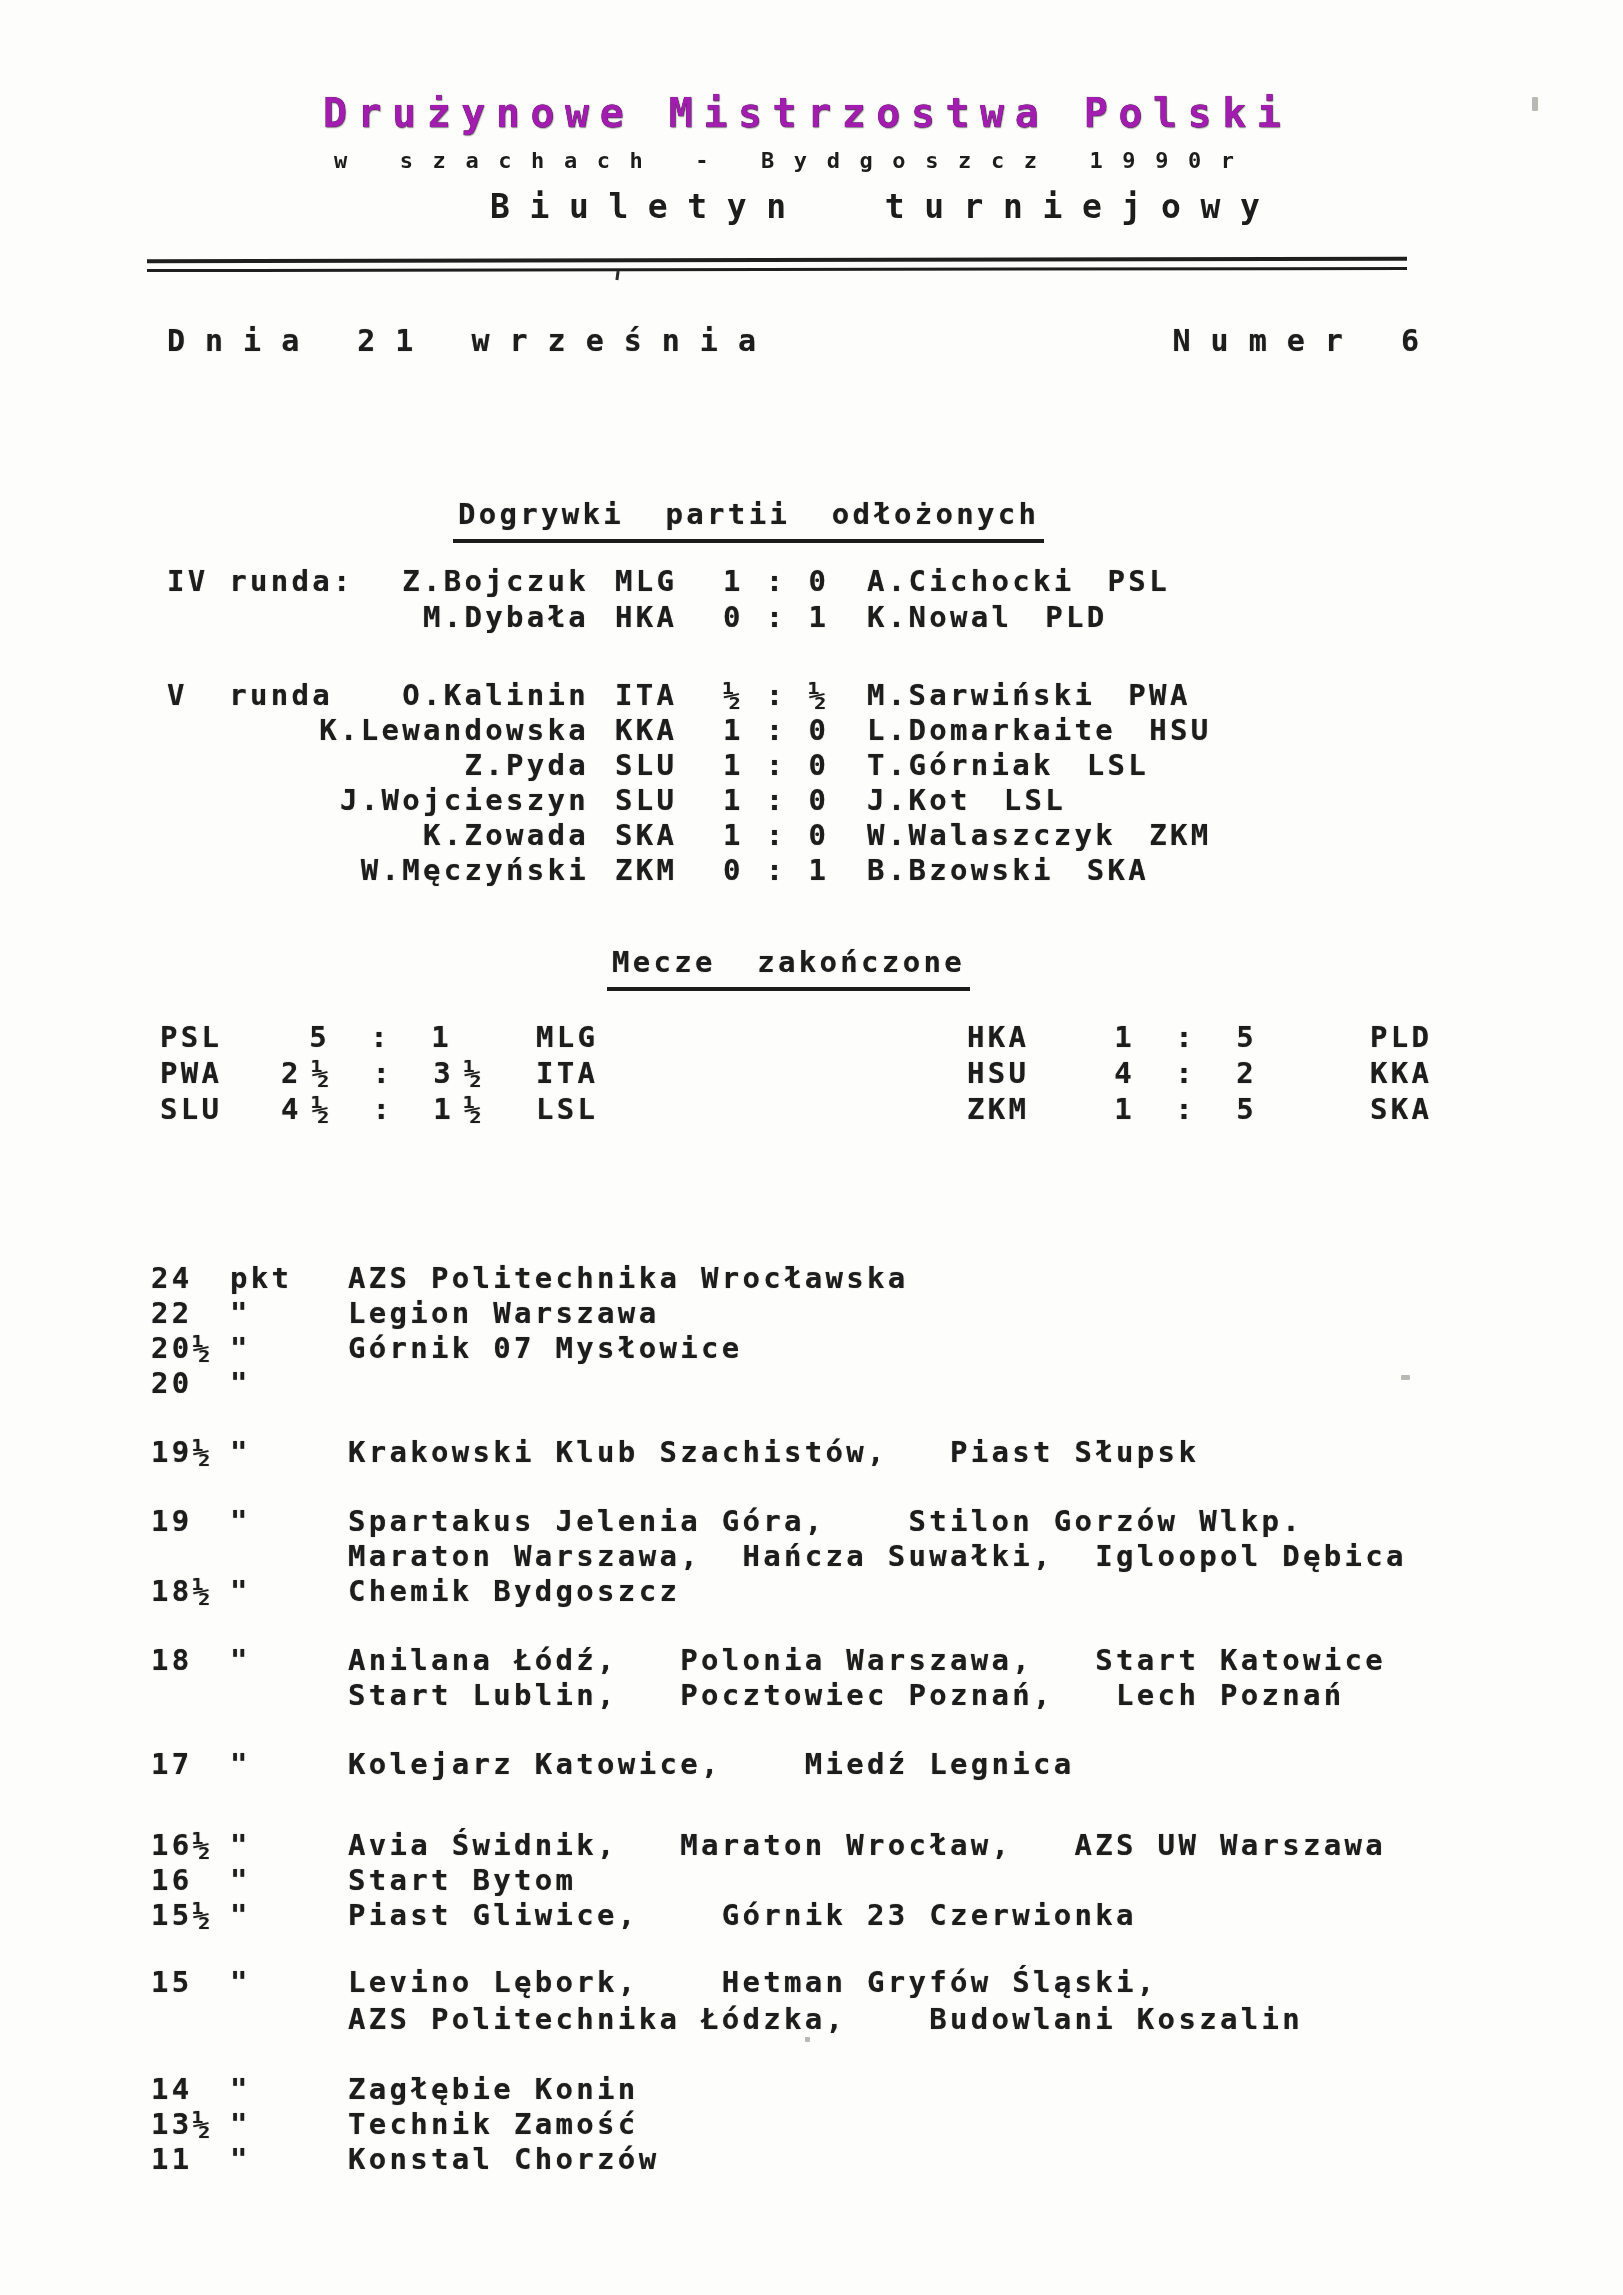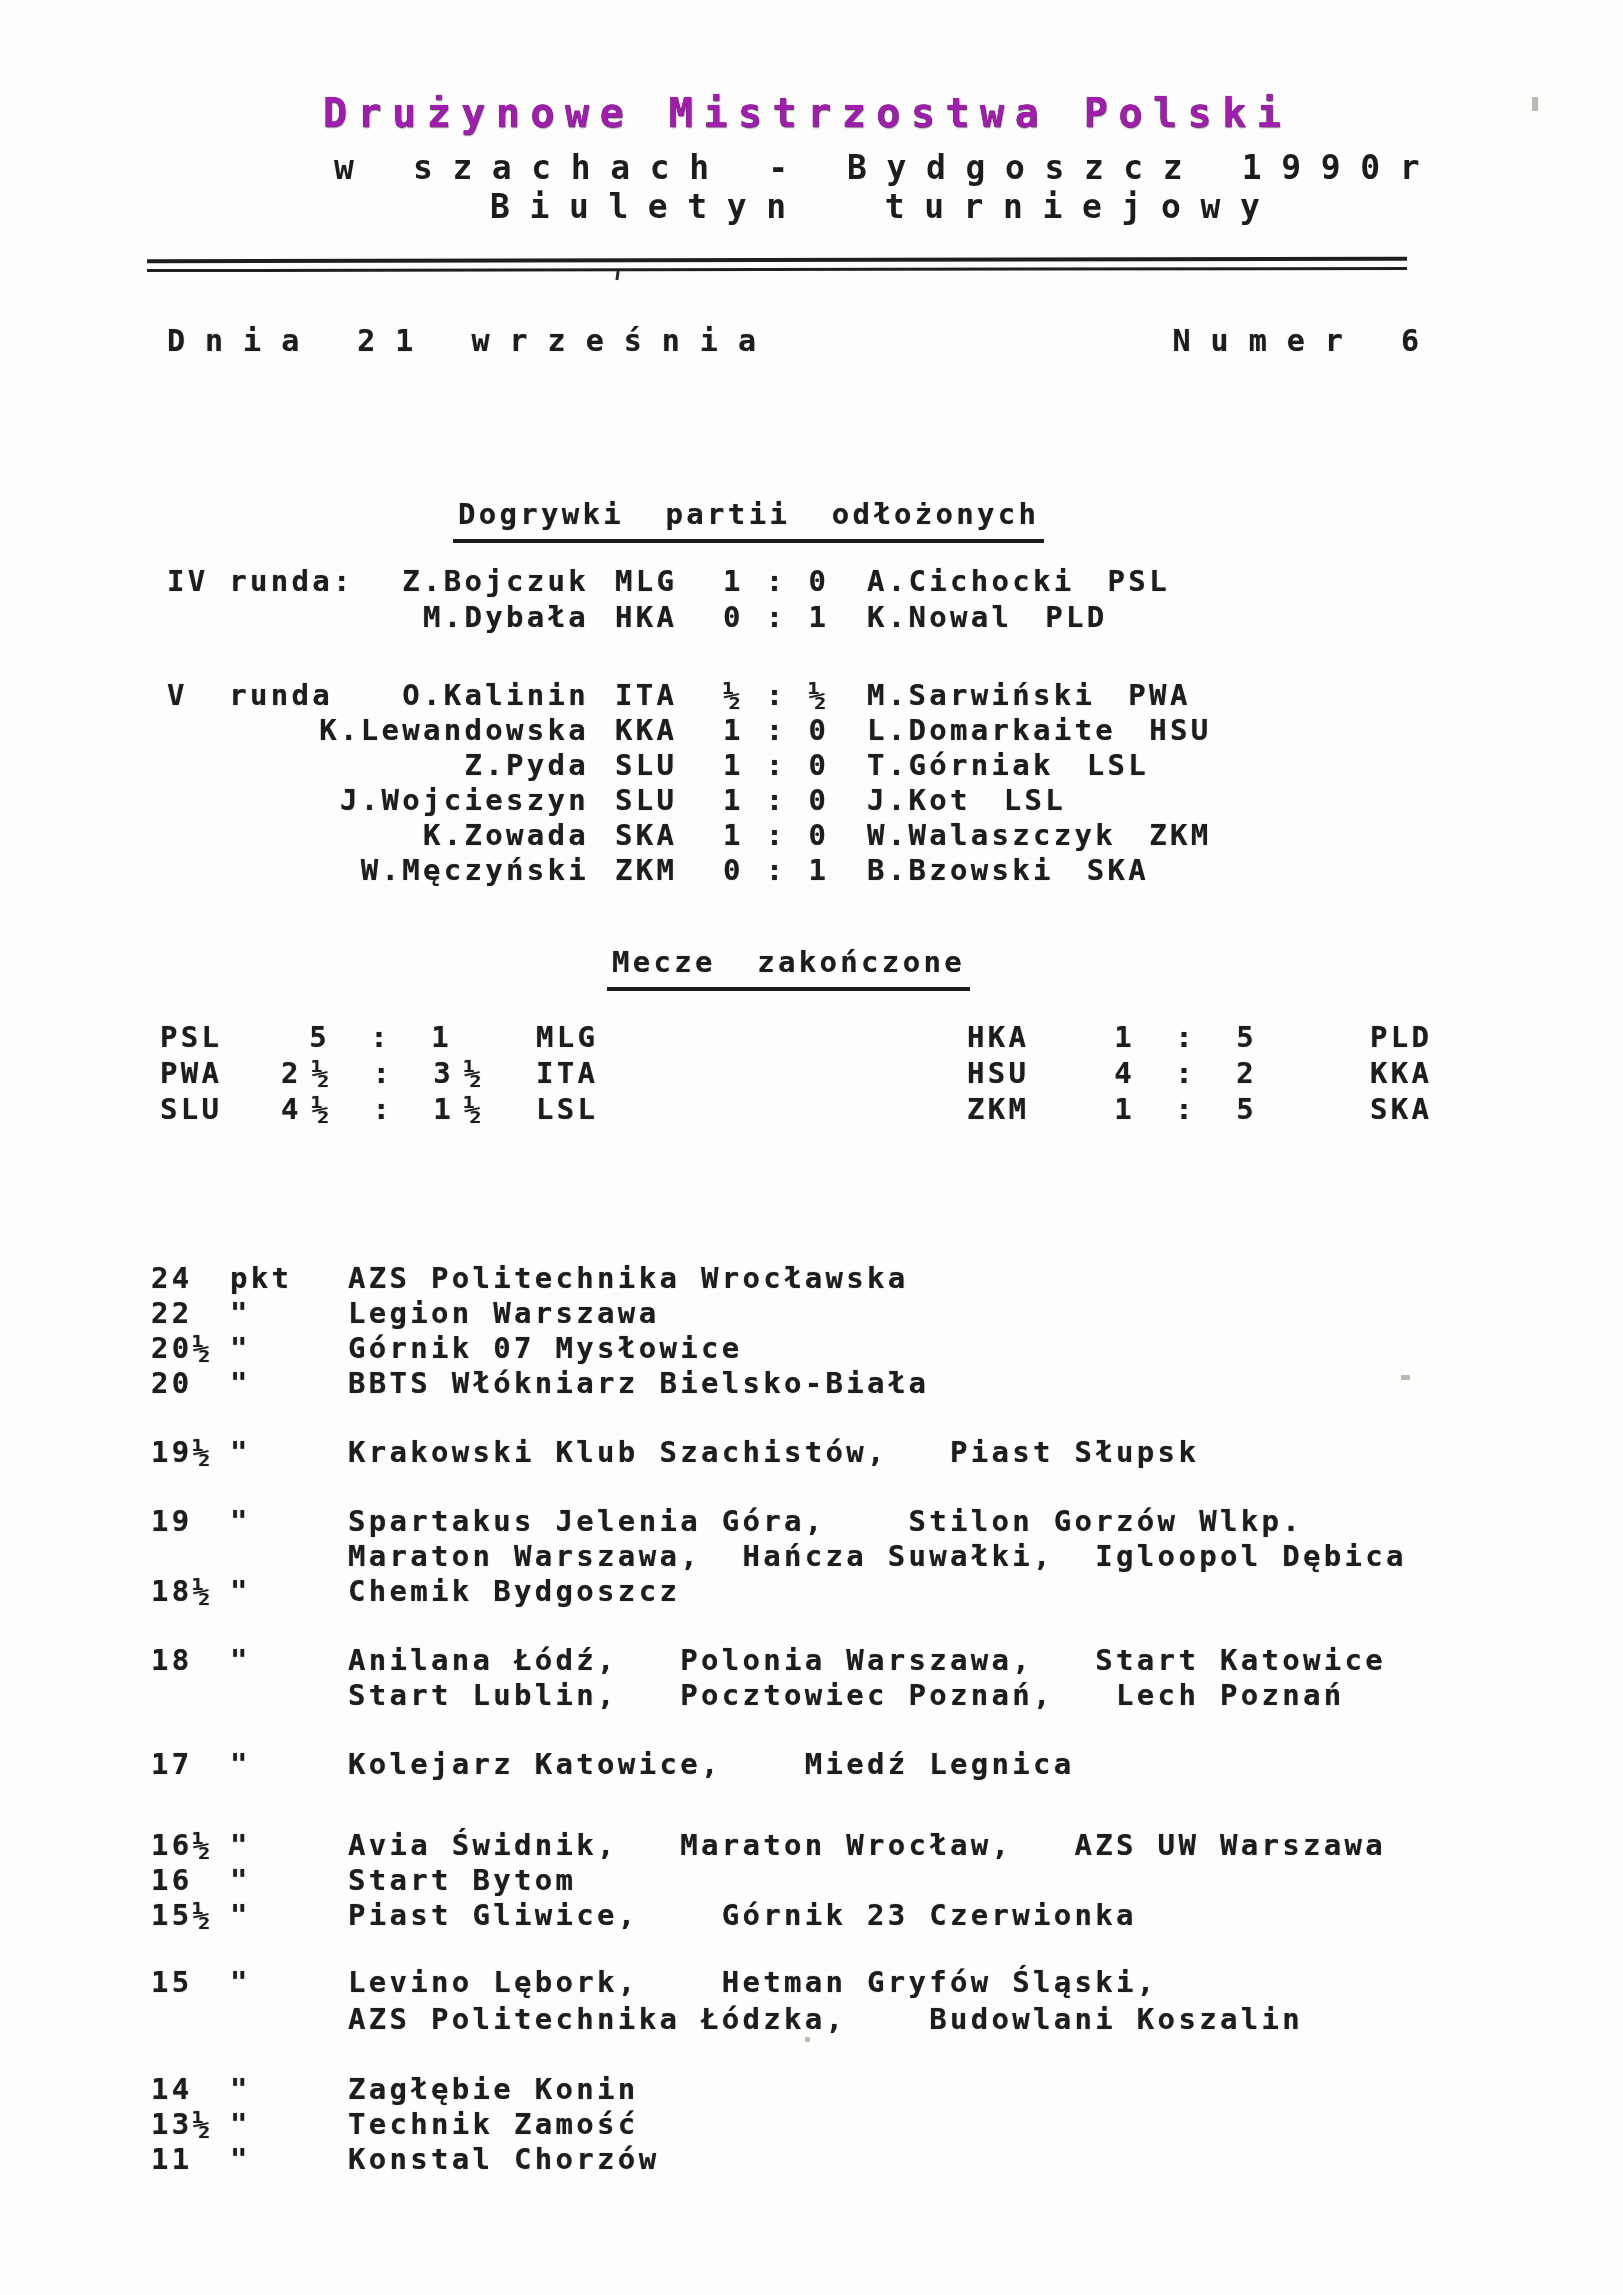--- a/index.html
+++ b/index.html
@@ -12,21 +12,21 @@
     color:#1d1d1d;
     overflow:hidden;
   }
   .abs{position:absolute;}
   .ink{text-shadow:0 0 1px rgba(25,25,25,.55);gap:10px;}
   .pre{white-space:pre;}
 
   
   .t1{left:323px;top:90px;font-size:40px;letter-spacing:10.5px;color:#a21caf;
       text-shadow:0.7px 0.7px 1.3px rgba(0,0,0,.45),0 0 0.7px #000;}
-  .t2{left:334px;top:148px;font-size:33px;letter-spacing:19.6px;}
+  .t2{left:334px;top:148px;font-size:22px;letter-spacing:19.6px;}
   .t3{left:490px;top:187px;font-size:33px;letter-spacing:19.6px;}
 
   .rule{left:147px;width:1260px;background:#1f1f1f;}
   .rule1{top:258px;height:3.9px;transform:rotate(-0.12deg);}
   .rule2{top:268px;height:3.3px;transform:rotate(-0.1deg);}
   .rule-tick{left:616px;top:271px;width:3.3px;height:9.2px;background:#2b2b2b;transform:rotate(8deg);}
 
   .daterow{left:167px;top:323px;width:1252px;display:flex;justify-content:space-between;
            font-size:30px;letter-spacing:20px;}
   .issue{margin-right:-20px;}
@@ -204,21 +204,20 @@
       <span class="s-teams">Legion Warszawa</span>
     </div>
     <div class="s-row">
       <span class="s-pts">20½</span>
       <span class="s-unit">"</span>
       <span class="s-teams">Górnik 07 Mysłowice</span>
     </div>
     <div class="s-row">
       <span class="s-pts">20</span>
       <span class="s-unit">"</span>
-      <span class="s-teams">BBTS Włókniarz Bielsko-Biała</span>
     </div>
     <div class="s-row s-gap">
       <span class="s-pts">19½</span>
       <span class="s-unit">"</span>
       <span class="s-teams">Krakowski Klub Szachistów,   Piast Słupsk</span>
     </div>
     <div class="s-row s-gap">
       <span class="s-pts">19</span>
       <span class="s-unit">"</span>
       <span class="s-teams">Spartakus Jelenia Góra,    Stilon Gorzów Wlkp.</span>

